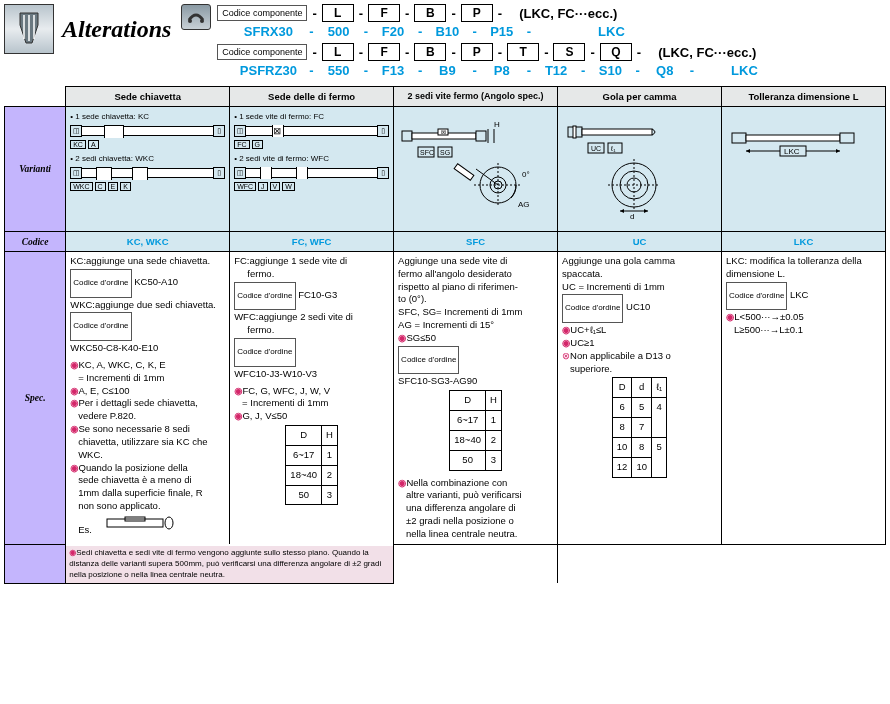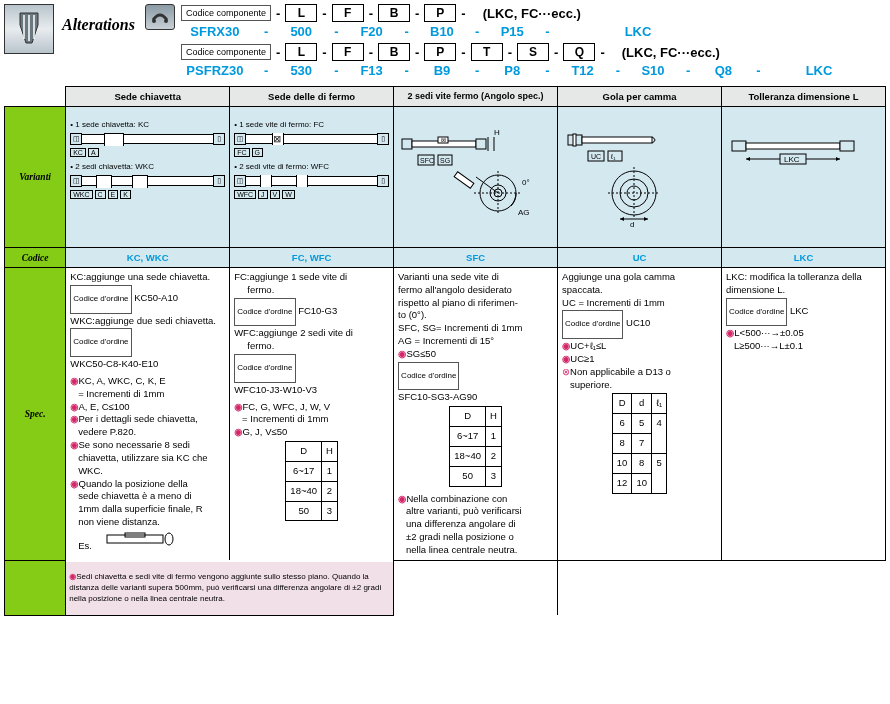--- a/index.html
+++ b/index.html
@@ -1,49 +1,49 @@
 <!DOCTYPE html>
 <html><head>
 <meta charset="utf-8">
 <style>
   body { margin:0; padding:4px; font-family:Arial,Helvetica,sans-serif; font-size:10px; color:#000; background:#fff; width:882px; }
   .top { display:flex; align-items:flex-start; gap:6px; }
   .icon-box { width:48px; height:48px; background:linear-gradient(180deg,#b8c4cc 0%,#e8ecef 50%,#b8c4cc 100%); border:1px solid #333; display:flex; align-items:center; justify-content:center; position:relative; }
   .phone-box { width:28px; height:24px; background:linear-gradient(180deg,#8a9aa4,#c8d0d6); border:1px solid #333; border-radius:3px; display:flex; align-items:center; justify-content:center; }
-  .alter-label { font-family:"Times New Roman",serif; font-style:italic; font-weight:bold; font-size:16px; margin:12px 4px 0 2px; }
+  .alter-label { font-family:"Times New Roman",serif; font-style:italic; font-weight:bold; font-size:24px; margin:12px 4px 0 2px; }
   .code-row { display:flex; align-items:center; gap:2px; margin-bottom:2px; flex-wrap:nowrap; }
   .code-label { border:1px solid #555; font-size:9px; padding:2px 4px; background:#fff; white-space:nowrap; }
   .dash { font-weight:bold; font-size:13px; padding:0 3px; }
   .slot { border:1px solid #000; font-size:12px; font-weight:bold; min-width:18px; padding:1px 6px; text-align:center; background:#fff; }
-  .val-row { display:flex; align-items:center; gap:12px; margin-bottom:4px; }
+  .val-row { display:flex; align-items:center; gap:4px; margin-bottom:4px;margin-left:17px; }
   .val { color:#0099dd; font-weight:bold; font-size:13px; padding:0 3px; text-align:center; }
   .val.wide{min-width:62px}
   .val.mid{min-width:30px}
   .paren { font-weight:bold; font-size:13px; margin-left:12px; }
   .blue { color:#0099dd; font-weight:bold; font-size:13px; margin-left:8px; }
   table.main { border-collapse:collapse; width:100%; margin-top:4px; table-layout:fixed; }
   table.main td, table.main th { border:1px solid #000; padding:3px 4px; vertical-align:top; font-size:9.5px; }
-  .rowhead { background:#84cc16; font-family:"Times New Roman",serif; font-style:italic; font-weight:bold; font-size:15px; text-align:center; vertical-align:middle !important; width:56px; }
+  .rowhead { background:#c4b5fd; font-family:"Times New Roman",serif; font-style:italic; font-weight:bold; font-size:15px; text-align:center; vertical-align:middle !important; width:56px; }
   .colhead { background:#e6e8e8; font-weight:bold; font-size:11px; text-align:center; padding:4px !important; }
   .code-cell { background:#d4e8f0; color:#0099dd; font-weight:bold; font-size:13px; text-align:center; padding:4px !important; }
-  .var-cell { background:#d4e8f0; padding:14px 4px !important; }
+  .var-cell { background:#d4e8f0; padding:6px 4px !important; }
   .spec-cell { font-size:9px; line-height:1.35; }
   .codeord { border:1px solid #555; font-size:8px; padding:8px 2px; display:inline-block; margin:1px 0; }
   .bullet { color:#d4276a; font-weight:bold; vertical-align:top; }
   .red { color:#d4276a; }
   .innertbl { border-collapse:collapse; margin:2px auto; }
   .innertbl td, .innertbl th { border:1px solid #000; padding:1px 8px; text-align:center; font-size:9px; font-weight:normal; }
   .dia { font-size:8px; line-height:1.1; }
   .shaft { display:flex; align-items:center; margin:3px 0; }
   .end { width:10px; height:10px; border:1px solid #000; background:#d4e8f0; display:flex; align-items:center; justify-content:center; font-size:7px; }
   .body { height:8px; border-top:1px solid #000; border-bottom:1px solid #000; background:#fff; flex:1; position:relative; }
   .notch { position:absolute; top:-2px; height:12px; border-left:1px solid #000; border-right:1px solid #000; background:#fff; }
   .lbls { display:flex; font-size:7px; gap:2px; }
   .lbls span { border:1px solid #000; padding:0 2px; }
-  .footnote { background:#f2e0e8; font-size:8px; padding:10px 3px; margin-top:2px; }
+  .footnote { background:#f2e0e8; font-size:8px; padding:2px 3px; margin-top:2px; }
   svg { overflow:visible; }
 </style>
 </head>
 <body>
 
 <div class="top">
   <div class="icon-box">
     <svg width="30" height="36">
         <path d="M6 2 L24 2 L24 14 L18 32 L12 32 L6 14 Z" fill="#6a7880" stroke="#333"></path>
         <path d="M10 4 L10 28 M15 4 L15 30 M20 4 L20 28" stroke="#fff" stroke-width="1.5"></path>
@@ -103,21 +103,21 @@
         <span class="slot">S</span>
       <span class="dash">-</span>
         <span class="slot">Q</span>
       <span class="dash">-</span>
       <span class="paren">(LKC, FC···ecc.)</span>
     </div>
 
     <div class="val-row">
       <span class="val wide">PSFRZ30</span>
       <span class="dash" style="color:#0099dd">-</span>
-        <span class="val mid">530</span>
+        <span class="val mid">550</span>
       <span class="dash" style="color:#0099dd">-</span>
         <span class="val mid">F13</span>
       <span class="dash" style="color:#0099dd">-</span>
         <span class="val mid">B9</span>
       <span class="dash" style="color:#0099dd">-</span>
         <span class="val mid">P8</span>
       <span class="dash" style="color:#0099dd">-</span>
         <span class="val mid">T12</span>
       <span class="dash" style="color:#0099dd">-</span>
         <span class="val mid">S10</span>
@@ -289,21 +289,21 @@
       &nbsp;&nbsp;&nbsp;<span>= Incrementi di 1mm</span><br>
       <span class="bullet">◉</span><span>A, E, C≤100</span><br>
       <span class="bullet">◉</span><span>Per i dettagli sede chiavetta,</span><br>
       &nbsp;&nbsp;&nbsp;<span>vedere P.820.</span><br>
       <span class="bullet">◉</span><span>Se sono necessarie 8 sedi</span><br>
       &nbsp;&nbsp;&nbsp;<span>chiavetta, utilizzare sia KC che</span><br>
       &nbsp;&nbsp;&nbsp;<span>WKC.</span><br>
       <span class="bullet">◉</span><span>Quando la posizione della</span><br>
       &nbsp;&nbsp;&nbsp;<span>sede chiavetta è a meno di</span><br>
       &nbsp;&nbsp;&nbsp;<span>1mm dalla superficie finale, R</span><br>
-      &nbsp;&nbsp;&nbsp;<span>non viene distanza.</span><br>
+      &nbsp;&nbsp;&nbsp;<span>non sono applicato.</span><br>
       &nbsp;&nbsp;&nbsp;<span>Es.</span>
       <svg width="70" height="20" style="margin-left:10px">
             <rect x="2" y="6" width="56" height="8" stroke="#000" fill="none"></rect>
             <rect x="20" y="4" width="20" height="4" stroke="#000" fill="none"></rect>
             <ellipse cx="64" cy="10" rx="4" ry="6" stroke="#000" fill="none"></ellipse>
           </svg>
     </td>
     <td class="spec-cell" style="border-bottom:none">
       <div>FC:aggiunge 1 sede vite di</div>
       &nbsp;&nbsp;&nbsp;&nbsp;&nbsp;<span>fermo.</span><br>
@@ -331,21 +331,21 @@
                 <td>2</td>
               </tr>
         <tr>
                 <td>50</td>
                 <td>3</td>
               </tr>
       </tbody>
           </table>
     </td>
     <td class="spec-cell">
-      <div>Varianti una sede vite di</div>
+      <div>Aggiunge una sede vite di</div>
       <div>fermo all'angolo desiderato</div>
       <div>rispetto al piano di riferimen-</div>
       <div>to (0°).</div>
       <div>SFC, SG= Incrementi di 1mm</div>
       <div>AG = Incrementi di 15°</div>
       <span class="bullet">◉</span><span>SG≤50</span><br>
       <span class="codeord">Codice d'ordine</span><br>
       <span>SFC10-SG3-AG90</span>
       <table class="innertbl">
         <tbody>

